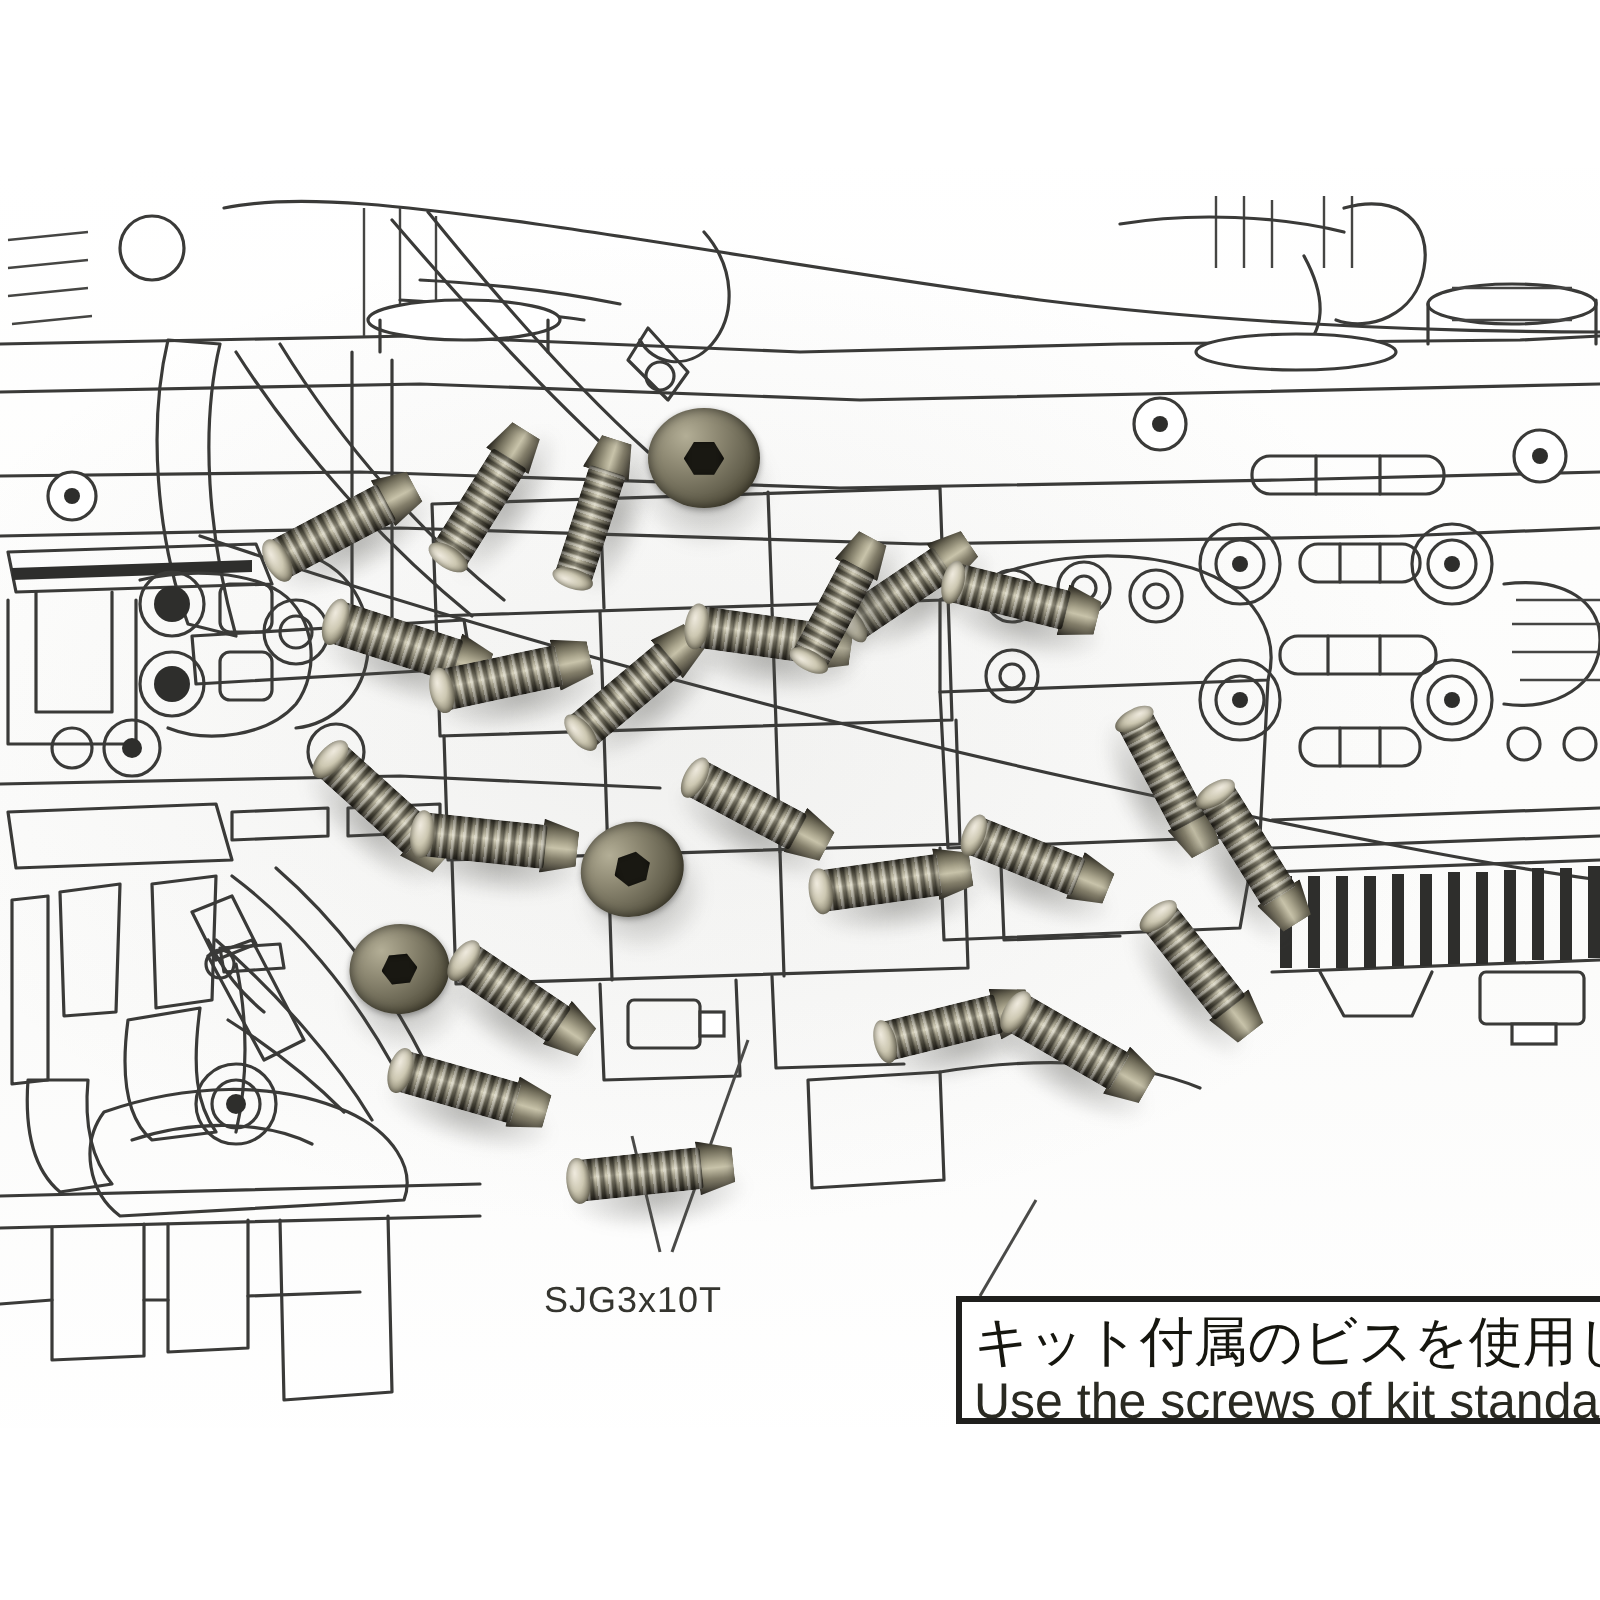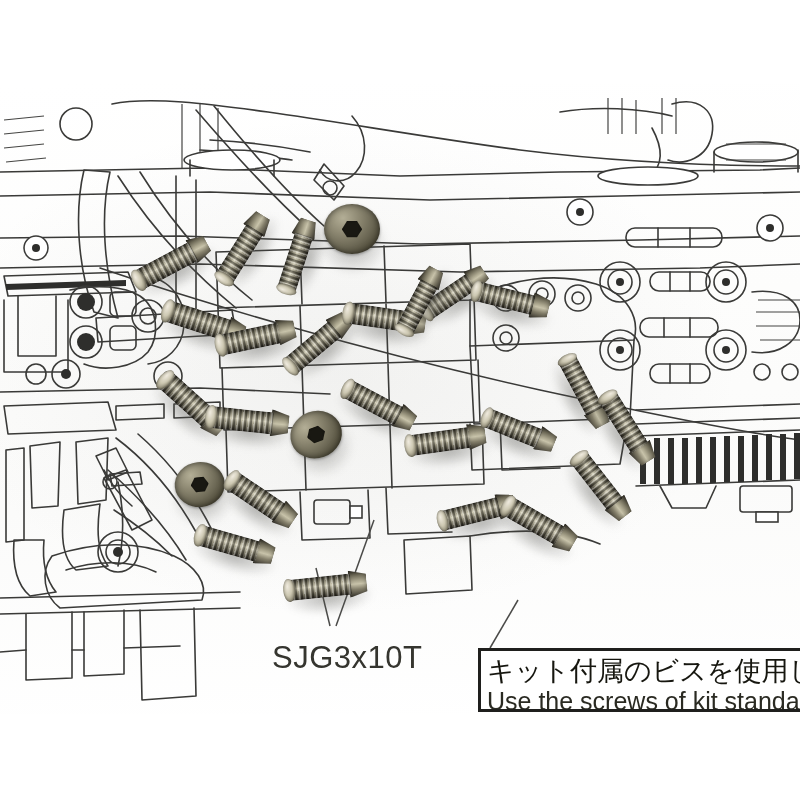--- a/index.html
+++ b/index.html
@@ -45,21 +45,21 @@
      box-shadow:inset 0 0 6px rgba(0,0,0,.55), 0 1px 3px rgba(0,0,0,.35);}
   .hex{position:absolute;left:50%;top:50%;transform:translate(-50%,-50%);
      background:#191812;
      clip-path:polygon(25% 6%,75% 6%,100% 50%,75% 94%,25% 94%,0% 50%);
      box-shadow:inset 0 0 3px #000;}
   .shadow{position:absolute;border-radius:50%;
      background:radial-gradient(ellipse at 50% 50%,rgba(80,80,75,.42),rgba(80,80,75,0) 70%);
      filter:blur(3px);}
 
   
-  #label-sjg{position:absolute;left:272px;top:640px;font-size:31px;letter-spacing:.5px;
+  #label-sjg{position:absolute;left:272px;top:640px;font-size:18px;letter-spacing:.5px;
      color:#35352f;font-family:"Liberation Sans",sans-serif;white-space:nowrap;}
   #jp-box{position:absolute;left:478px;top:648px;width:330px;height:64px;
      border:3px solid #1f1f1d;border-right:none;background:rgba(255,255,255,.9);
      overflow:hidden;box-sizing:border-box;}
   #jp-line{position:absolute;left:6px;top:2px;font-size:27px;color:#16160f;white-space:nowrap;
      font-family:"DejaVu Sans",sans-serif;letter-spacing:0px;}
   #en-line{position:absolute;left:6px;top:36px;font-size:25px;color:#2a2a22;white-space:nowrap;
      font-family:"Liberation Sans",sans-serif;}
   #bottom-mask{position:absolute;left:0;top:714px;width:800px;height:86px;background:#ffffff;}
   #top-mask{position:absolute;left:0;top:0;width:800px;height:84px;background:#ffffff;}

